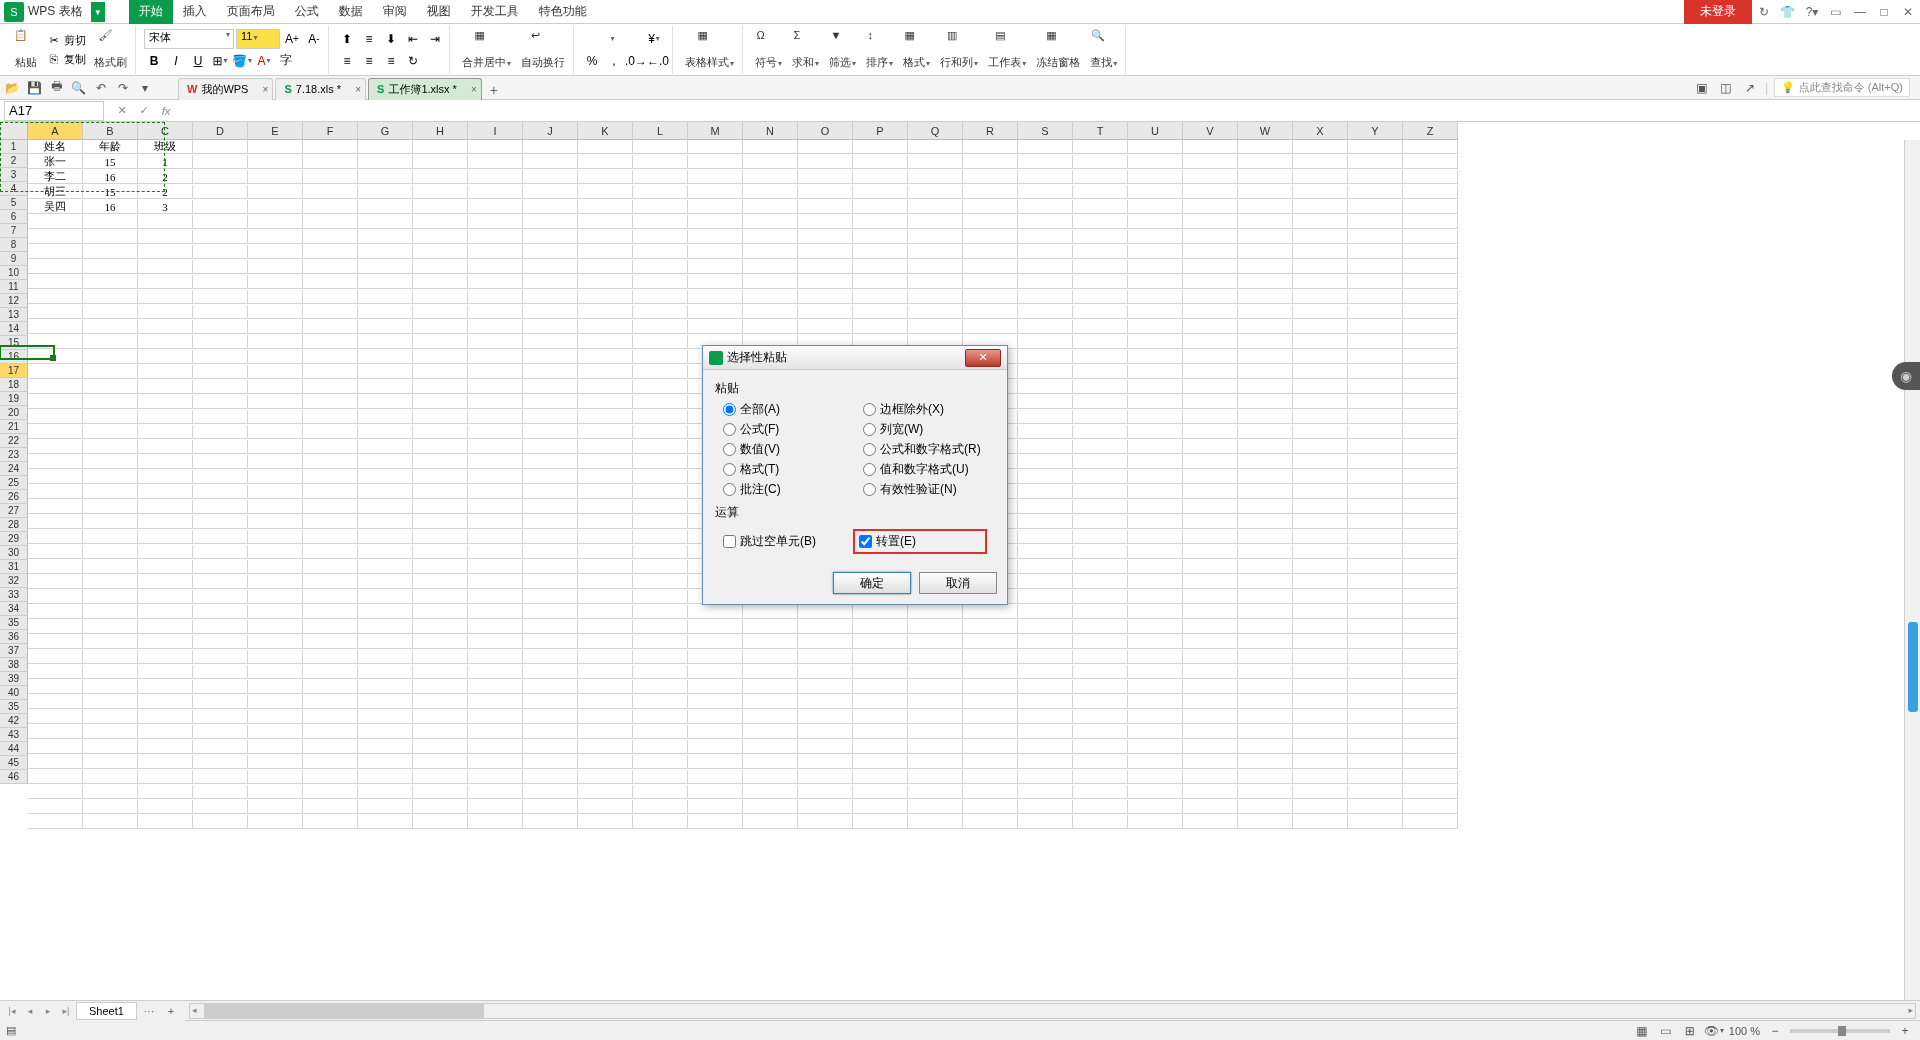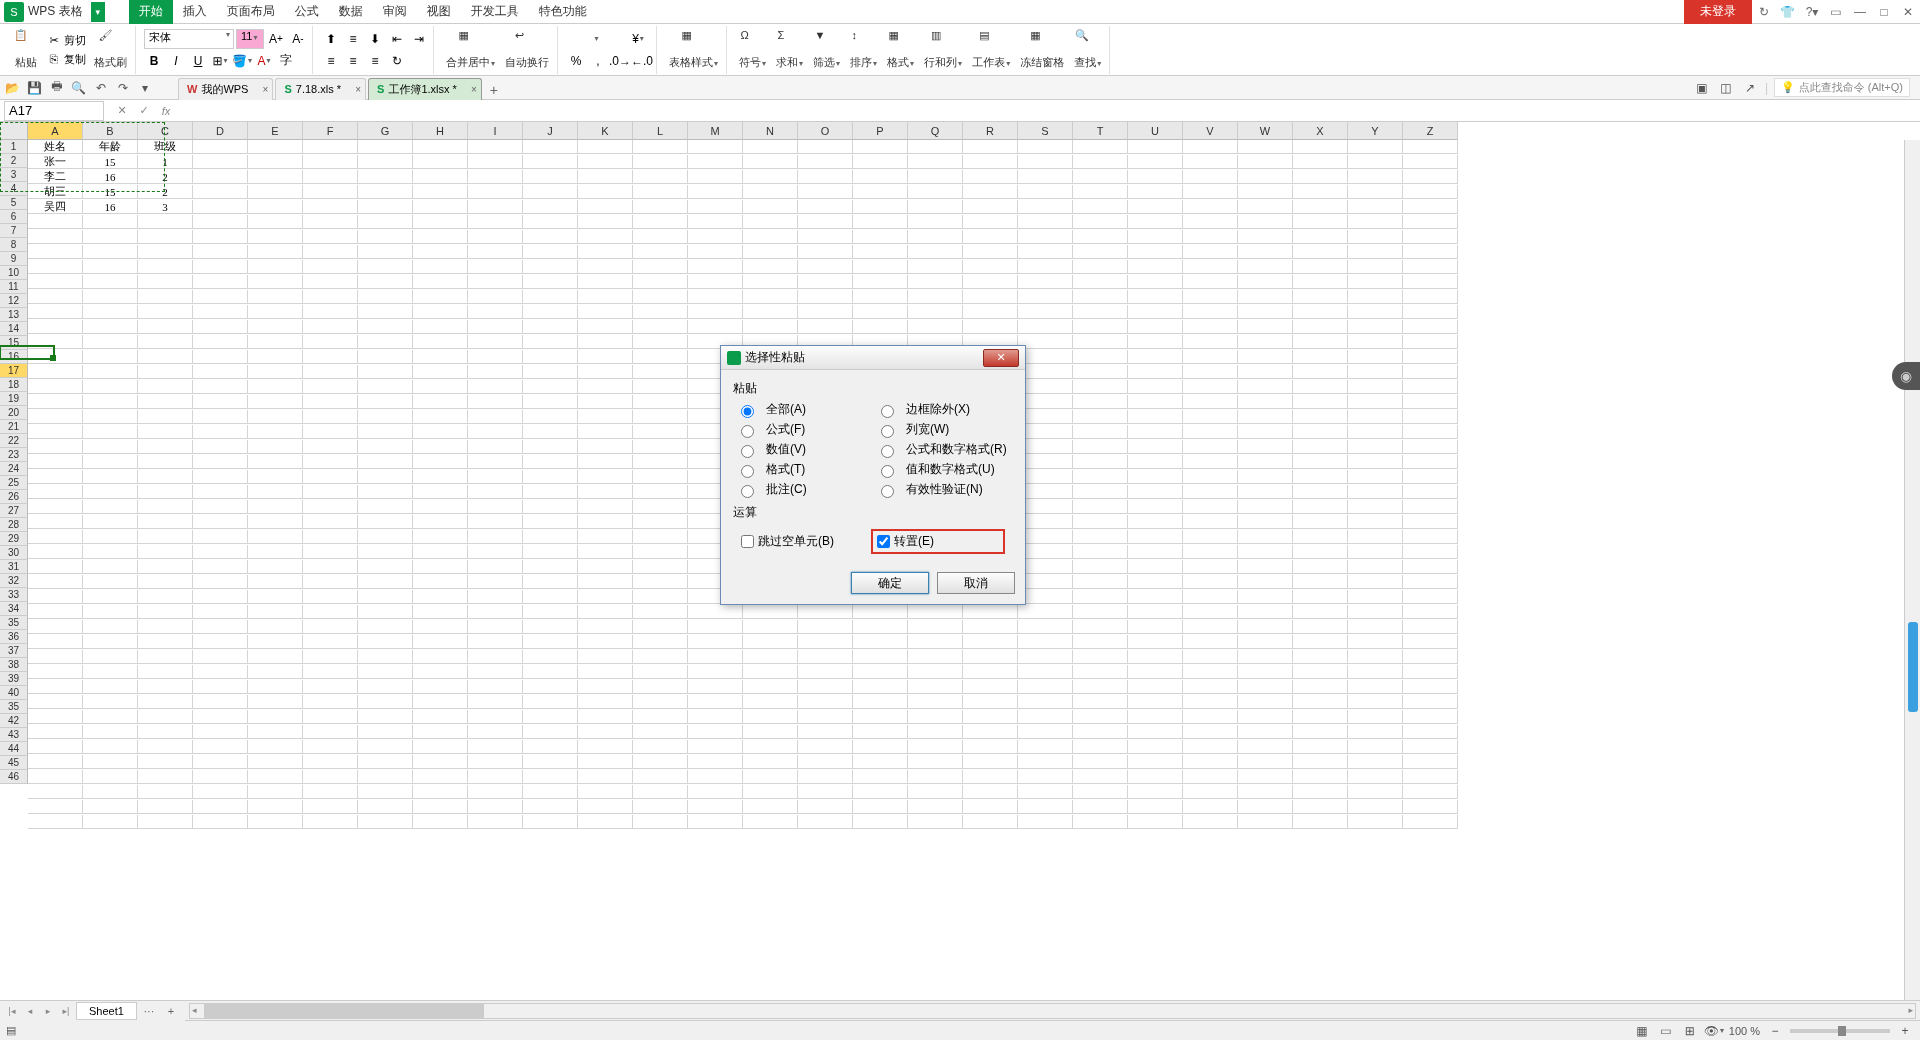--- a/index.html
+++ b/index.html
@@ -19,21 +19,21 @@
 
 
 .ribbon { height: 52px; background: #fff; border-bottom: 1px solid #ccc; display: flex; align-items: center; padding: 2px 6px; gap: 4px; }
 .ribbon-group { display: flex; flex-direction: column; align-items: center; padding: 0 4px; border-right: 1px solid #e0e0e0; height: 48px; justify-content: center; }
 .ribbon-row { display: flex; align-items: center; gap: 2px; }
 .ribbon-big { display: flex; flex-direction: column; align-items: center; gap: 2px; font-size: 11px; color: #333; padding: 2px 4px; }
 .ribbon-big svg, .ribbon-big .ico { width: 24px; height: 24px; }
 .ribbon-sm { display: flex; align-items: center; gap: 2px; font-size: 11px; padding: 1px 2px; }
 .ribbon-sm .ico { width: 16px; height: 16px; display: inline-flex; align-items: center; justify-content: center; }
 .font-select { border: 1px solid #ccc; height: 20px; font-size: 11px; padding: 0 16px 0 4px; width: 90px; position: relative; background: #fff; }
-.size-select { border: 1px solid #ccc; height: 20px; font-size: 11px; padding: 0 16px 0 4px; width: 28px; background: #f9a8d4; }
+.size-select { border: 1px solid #ccc; height: 20px; font-size: 11px; padding: 0 16px 0 4px; width: 44px; background: #fde047; }
 .icon-btn { width: 20px; height: 20px; display: flex; align-items: center; justify-content: center; border: 1px solid transparent; font-size: 12px; }
 .dd { font-size: 8px; color: #666; margin-left: 1px; }
 
 
 .quickbar { height: 24px; background: #f5f5f5; border-bottom: 1px solid #ccc; display: flex; align-items: center; padding: 0 4px; gap: 4px; }
 .qa-btn { width: 18px; height: 18px; display: flex; align-items: center; justify-content: center; font-size: 12px; color: #555; }
 .doc-tabs { display: flex; margin-left: 20px; height: 24px; align-items: flex-end; }
 .doc-tab { height: 22px; padding: 0 24px 0 8px; display: flex; align-items: center; gap: 4px; font-size: 11px; border: 1px solid #ccc; border-bottom: none; margin-right: 2px; position: relative; background: #f0f0f0; border-radius: 3px 3px 0 0; }
 .doc-tab.active { background: #d4ead4; border-color: #999; }
 .doc-tab-close { position: absolute; right: 4px; font-size: 10px; color: #666; }
@@ -75,28 +75,28 @@
 .hscroll { flex: 1; height: 16px; background: #f0f0f0; margin: 2px 4px; border: 1px solid #ccc; position: relative; }
 .hscroll-thumb { position: absolute; left: 0; width: 280px; height: 14px; background: #ccc; }
 
 
 .status-bar { height: 20px; background: #f0f0f0; border-top: 1px solid #ccc; display: flex; align-items: center; padding: 0 6px; font-size: 11px; color: #555; }
 .status-right { margin-left: auto; display: flex; align-items: center; gap: 6px; }
 .zoom-slider { width: 100px; height: 4px; background: #ccc; position: relative; }
 .zoom-thumb { position: absolute; left: 48px; top: -3px; width: 8px; height: 10px; background: #888; }
 
 
-.dialog { position: absolute; left: 720px; top: 345px; width: 306px; background: #f0f0f0; border: 1px solid #6a8bb5; box-shadow: 2px 2px 8px rgba(0,0,0,0.3); }
+.dialog { position: absolute; left: 702px; top: 345px; width: 306px; background: #f0f0f0; border: 1px solid #6a8bb5; box-shadow: 2px 2px 8px rgba(0,0,0,0.3); }
 .dlg-title { height: 24px; background: linear-gradient(#fdfdfd, #e4e4e4); display: flex; align-items: center; padding: 0 6px; font-size: 12px; border-bottom: 1px solid #ccc; }
 .dlg-title-ico { width: 14px; height: 14px; background: #0a9c4a; border-radius: 2px; margin-right: 4px; }
 .dlg-close { margin-left: auto; width: 36px; height: 18px; background: linear-gradient(#e39a8f, #c0392b); border: 1px solid #8a2a20; border-radius: 2px; color: #fff; display: flex; align-items: center; justify-content: center; font-size: 11px; }
 .dlg-body { padding: 8px 12px; font-size: 12px; }
 .dlg-group-label { margin: 2px 0 4px; }
 .dlg-radio-grid { display: grid; grid-template-columns: 1fr 1fr; gap: 3px 8px; margin-bottom: 6px; padding-left: 8px; }
-.dlg-radio { display: flex; align-items: flex-end; gap: 12px; font-size: 12px; }
+.dlg-radio { display: flex; align-items: center; gap: 4px; font-size: 12px; }
 .dlg-radio input { margin: 0; }
 .dlg-check-row { display: flex; gap: 8px; padding: 4px 8px; }
 .dlg-check-row .rbox { flex: 1; display: flex; align-items: center; gap: 4px; }
 .highlight-box { border: 2px solid #d9342a; padding: 2px 4px; }
 .dlg-buttons { display: flex; justify-content: flex-end; gap: 8px; padding: 6px 10px 10px; }
 .dlg-btn { width: 78px; height: 22px; border: 1px solid #888; background: linear-gradient(#fdfdfd, #e0e0e0); font-size: 12px; }
 .dlg-btn.primary { border: 1px solid #3c7fb1; box-shadow: 0 0 2px #3c7fb1; margin-left: 40px; }
 
 .side-orb { position: absolute; right: 0; top: 240px; width: 28px; height: 28px; border-radius: 14px 0 0 14px; background: #555; display: flex; align-items: center; justify-content: center; color: #ccc; font-size: 14px; }
 .side-pager { position: absolute; right: 2px; top: 500px; width: 10px; height: 90px; background: #3aa0e0; border-radius: 3px; }

